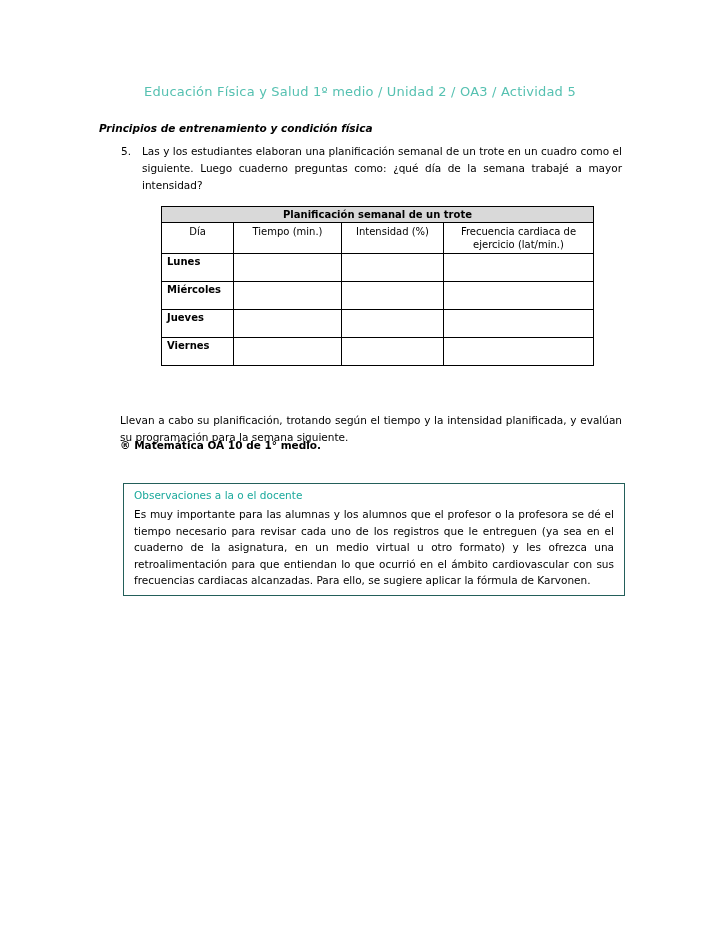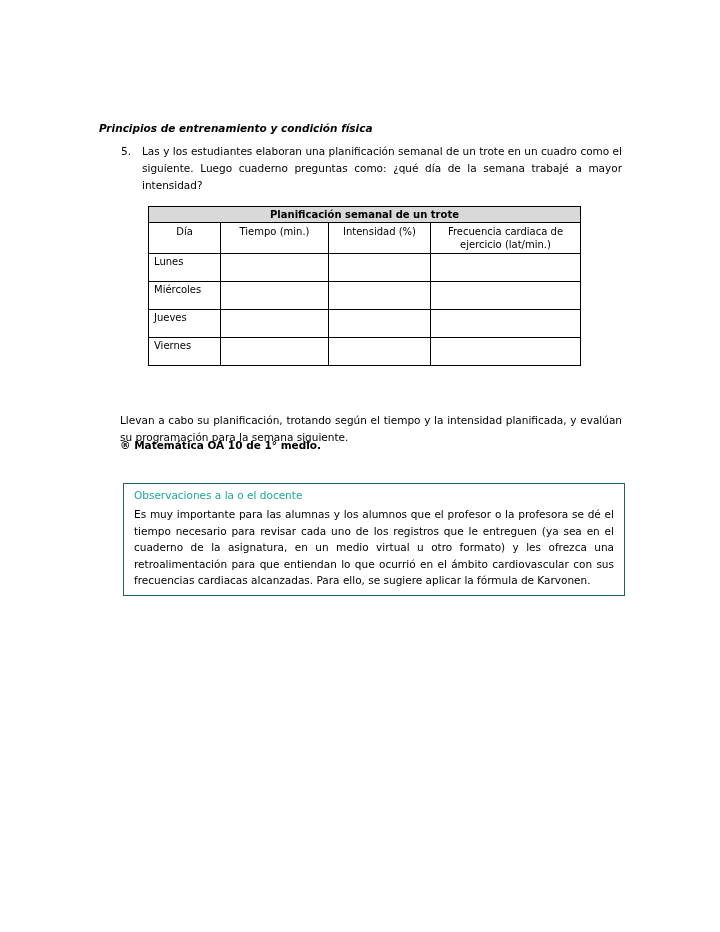--- a/index.html
+++ b/index.html
@@ -35,21 +35,21 @@
     top: 143px; left: 121px; width: 501px;
     display: flex;
     font-size: 10.5px;
     line-height: 17px;
   }
   .activity-number { width: 21px; flex: none; }
   .activity-text { flex: 1; text-align: justify; }
 
   .plan-table {
     position: absolute;
-    top: 206px; left: 148px;
+    top: 206px; left: 161px;
     width: 432px;
     border-collapse: collapse;
     table-layout: fixed;
     font-size: 10px;
   }
   .plan-table th, .plan-table td {
     border: 1.5px solid #000;
   }
   .plan-table .table-title-cell {
     background: var(--table-header-bg, #d9d9d9);
@@ -65,21 +65,21 @@
     vertical-align: top;
     height: 30px;
     padding: 2px 4px;
     line-height: 13px;
     background: #fff;
   }
   .plan-table td.day-cell, .plan-table td.empty-cell {
     height: 28px;
     vertical-align: top;
     padding: 2px 5px;
-    font-weight: normal;
+    font-weight: bold;
     text-align: left;
     margin-left: 12px;
   }
   .followup {
     position: absolute;
     top: 412px; left: 120px; width: 502px;
     font-size: 10.5px;
     line-height: 17px;
     text-align: justify;
   }
@@ -106,20 +106,21 @@
     font-size: 10.5px;
     line-height: 16.5px;
     text-align: justify;
   }
 </style>
 </head>
 <body>
 
 <div class="page">
 
+  <div class="doc-title">Educación Física y Salud 1º medio / Unidad 2 / OA3 / Actividad 5</div>
 
   <div class="section-heading">Principios de entrenamiento y condición física</div>
 
   <div class="activity">
     <span class="activity-number">5.</span>
     <span class="activity-text">Las y los estudiantes elaboran una planificación semanal de un trote en un cuadro como el siguiente. Luego cuaderno preguntas como: ¿qué día de la semana trabajé a mayor intensidad?</span>
   </div>
 
   <table class="plan-table">
     <colgroup>

